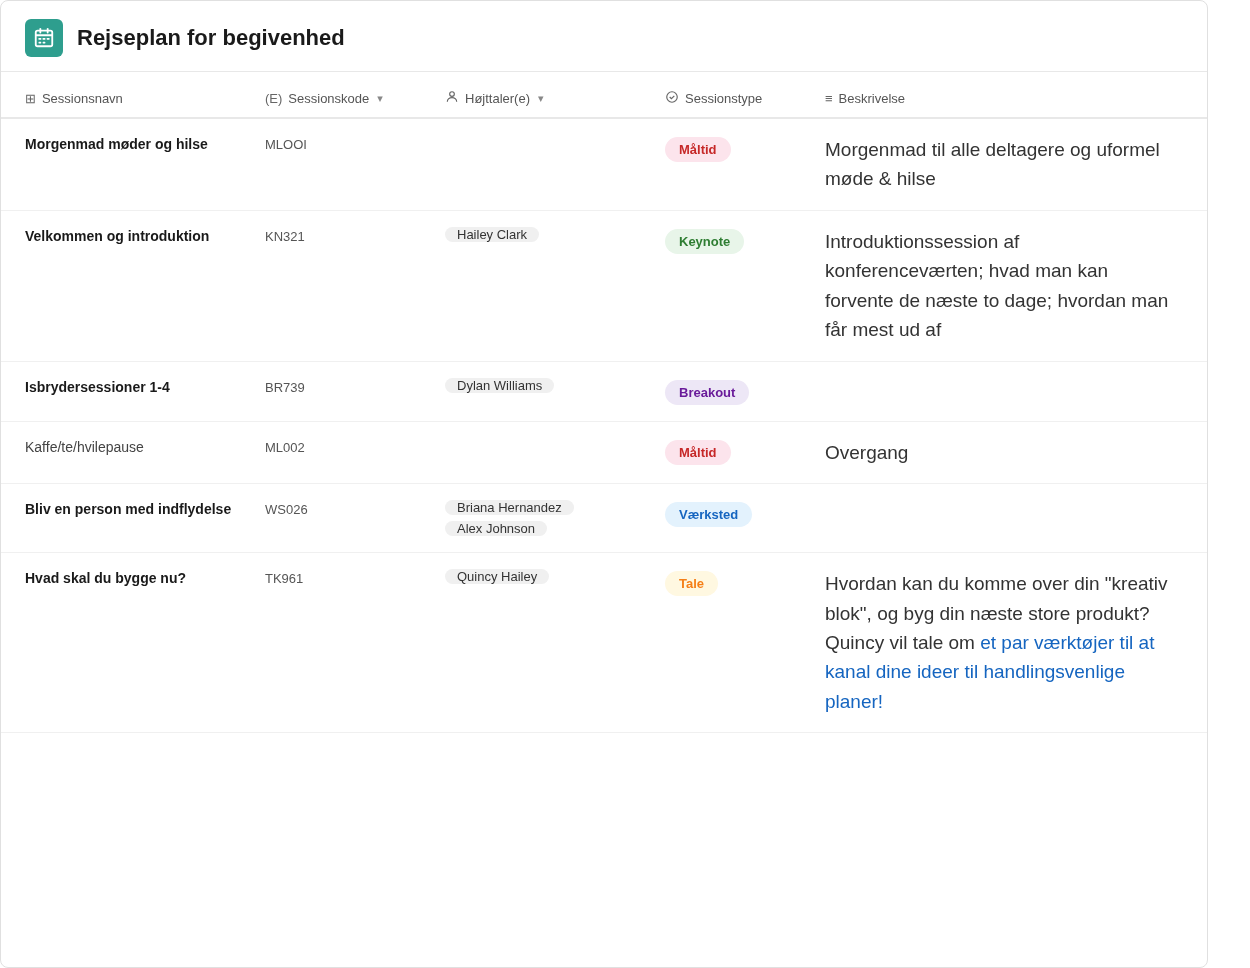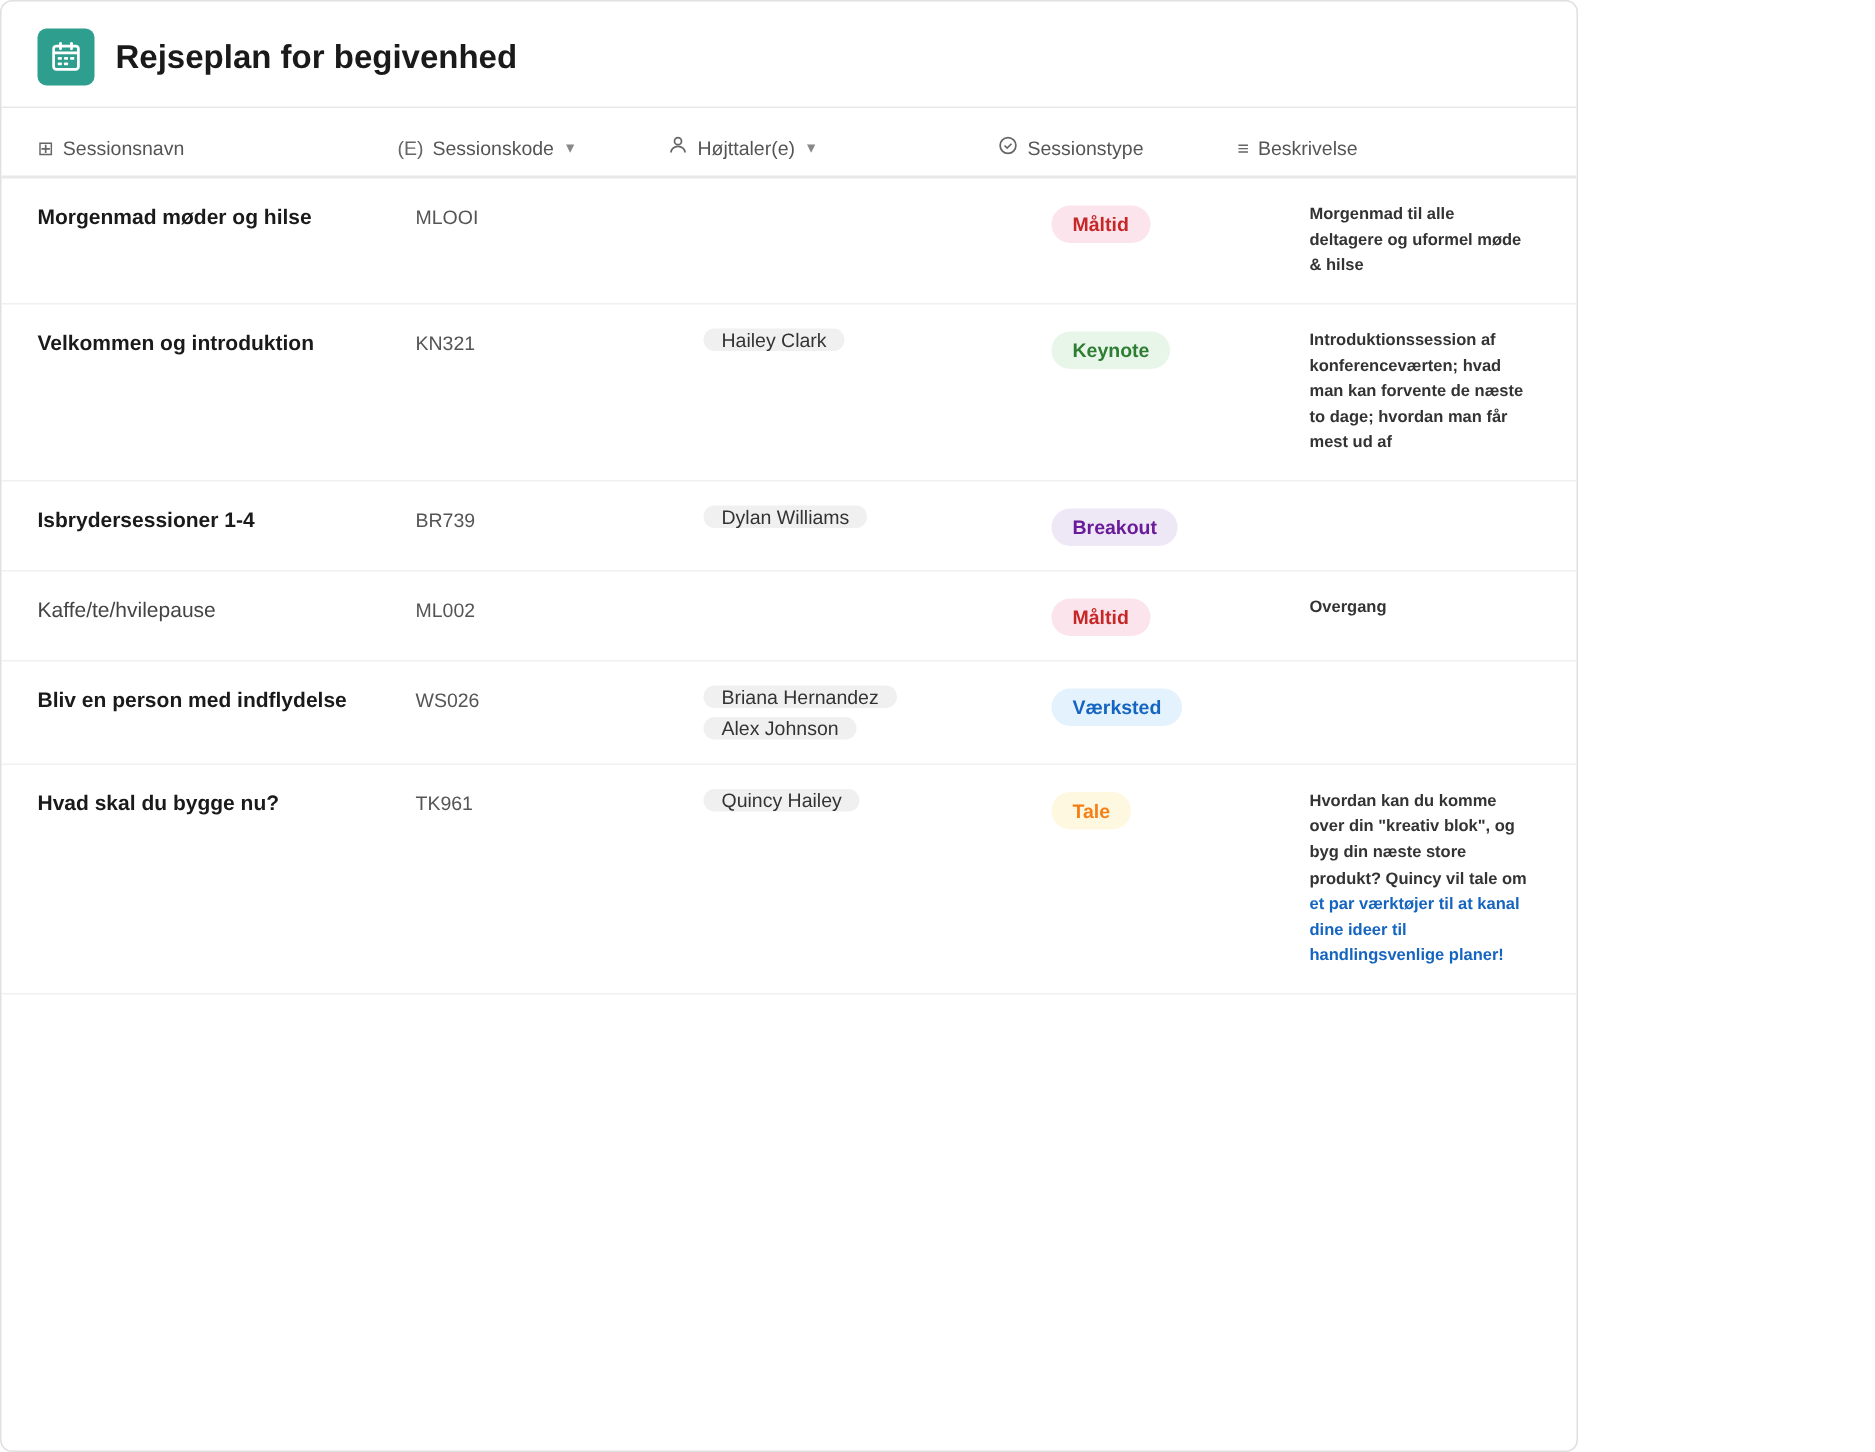--- a/index.html
+++ b/index.html
@@ -3,21 +3,21 @@
   <meta charset="utf-8">
   <style>
     * { box-sizing: border-box; margin: 0; padding: 0; }
     body {
       font-family: -apple-system, BlinkMacSystemFont, 'Segoe UI', Arial, sans-serif;
       background: #fff;
       color: #1a1a1a;
       font-size: 14px;
     }
     .page-wrapper {
-      width: 1052px;
+      width: 1208px;
       min-height: 968px;
       background: #fff;
       border: 1px solid #e0e0e0;
       border-radius: 8px;
       overflow: hidden;
     }
     .header {
       display: flex;
       align-items: center;
       padding: 18px 24px 14px 24px;
@@ -71,21 +71,20 @@
       color: #888;
       font-size: 11px;
       margin-left: 2px;
     }
     .table-row {
       display: grid;
       grid-template-columns: 240px 180px 220px 160px 1fr;
       padding: 16px 24px;
       border-bottom: 1px solid #f0f0f0;
       align-items: start;
-      gap: 12px;
     }
     .cell-session-name {
       font-weight: 700;
       font-size: 14px;
       color: #1a1a1a;
       padding-right: 12px;
       line-height: 1.4;
     }
     .cell-session-name.light {
       font-weight: 400;
@@ -136,25 +135,24 @@
     }
     .type-workshop {
       background: #e3f2fd;
       color: #1565c0;
     }
     .type-talk {
       background: #fff8e1;
       color: #f57f17;
     }
     .cell-description {
-      font-size: 11px;
+      font-size: 19px;
       color: #333;
       line-height: 1.55;
       padding-right: 8px;
-      font-weight: bold;
     }
     .cell-description .highlight {
       color: #1565c0;
     }
   </style>
 </head>
 <body>
 
 <div class="page-wrapper">
 

